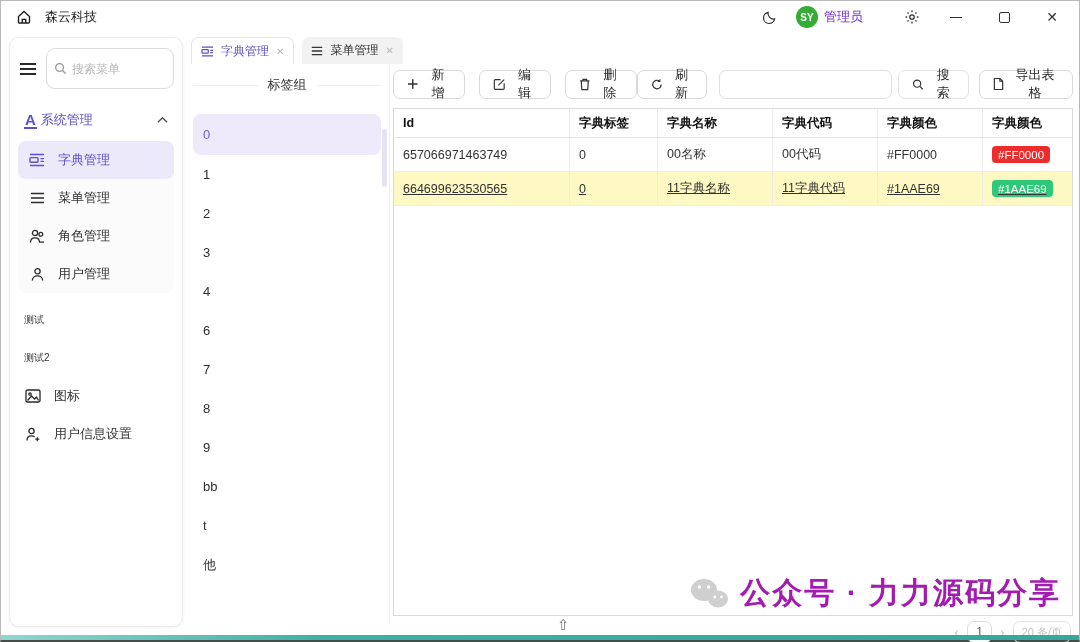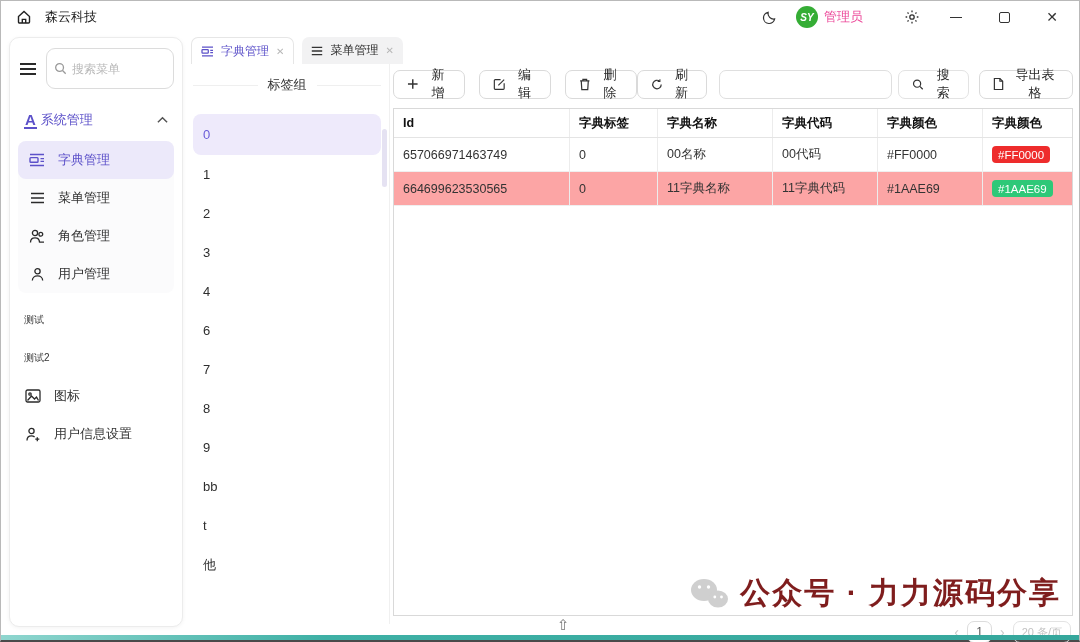--- a/index.html
+++ b/index.html
@@ -6,23 +6,23 @@
   html,body { width:1080px; height:642px; overflow:hidden; }
   body { font-family:"Liberation Sans","DejaVu Sans",sans-serif; background:#fff; position:relative; color:#222; }
   .window { position:absolute; inset:0; border:1px solid #b9b9b9; border-bottom:2px solid #4a4a4a; }
   .teal-strip { position:absolute; left:0; right:0; bottom:0; height:5px; background:linear-gradient(90deg,#8fd6cf,#3eb0a5 30%,#35a79c); }
 
   
   .titlebar { position:absolute; top:0; left:0; right:0; height:32px; display:flex; align-items:center; padding:0 10px; background:#fff; }
   .titlebar .app-title { font-size:13px; margin-left:8px; color:#1c1c1c; }
   .tb-right { margin-left:auto; display:flex; align-items:center; gap:14px; }
   .icon-btn { width:26px; height:26px; display:flex; align-items:center; justify-content:center; color:#333; cursor:pointer; border-radius:4px; }
-  .avatar { width:22px; height:22px; border-radius:50%; background:#35ad35; color:#fff; font-size:10px; font-weight:bold; display:flex; align-items:center; justify-content:center;font-style:italic; }
+  .avatar { width:22px; height:22px; border-radius:50%; background:#35ad35; color:#fff; font-size:10px; font-weight:bold; display:flex; align-items:center; justify-content:center; }
   .user-wrap { display:flex; align-items:center; gap:6px; }
-  .user-name { font-size:13px; color:#ec4899; }
+  .user-name { font-size:13px; color:#6d28d9; }
   .win-ctl { width:34px; height:26px; display:flex; align-items:center; justify-content:center; font-size:14px; color:#333; cursor:pointer; }
   .max-box { width:11px; height:11px; border:1.4px solid #333; border-radius:2px; }
   .min-bar { width:12px; border-top:1.6px solid #333; display:inline-block; }
   .gap-lg { margin-left:22px; }
 
   
   .sidebar { position:absolute; left:8px; top:36px; width:174px; height:590px; background:#fff; border:1px solid #ececec; border-radius:10px; box-shadow:0 1px 4px rgba(0,0,0,.05); padding:10px 8px; overflow:hidden; }
   .side-top { display:flex; align-items:center; gap:8px; margin-bottom:14px; }
   .hamburger { display:flex; flex-direction:column; gap:3px; padding:4px 2px; cursor:pointer; }
   .hamburger span { width:16px; border-top:2px solid #2a2a2a; }
@@ -71,32 +71,32 @@
   .btn.subtle { border-color:#e3e3e3; margin-left:6px; }
   .btn.export { margin-left:10px; }
 
   
   .table-wrap { margin-top:4px; border:1px solid #d9d9d9; height:508px; background:#fff; position:relative; }
   .trow { display:grid; grid-template-columns:176px 88px 115px 105px 105px auto; }
   .trow > div { padding:0 9px; display:flex; align-items:center; border-right:1px solid #ececec; overflow:hidden; white-space:nowrap; }
   .trow > div:last-child { border-right:none; }
   .thead { height:29px; font-weight:bold; font-size:12.5px; color:#111; border-bottom:1px solid #e4e4e4; }
   .tbody-row { height:34px; font-size:12.5px; color:#333; border-bottom:1px solid #efefef; }
-  .tbody-row.alt { background:#fca5a5; }
+  .tbody-row.alt { background:#fef9c3;text-decoration:underline; }
   .badge { color:#fff; font-size:11.5px; padding:2.5px 6px; border-radius:4px; }
 
   
   .pagination { display:flex; align-items:center; gap:8px; justify-content:flex-end; margin-top:5px; color:#c2c2c2; font-size:12px; padding-right:2px; }
   .page-arrow { cursor:pointer; font-size:14px; color:#c9c9c9; }
   .page-num { min-width:25px; height:22px; border:1px solid #dcdcdc; border-radius:7px; display:flex; align-items:center; justify-content:center; color:#555; background:#fff; cursor:pointer; }
   .page-size { height:22px; border:1px solid #e3e3e3; border-radius:7px; display:flex; align-items:center; padding:0 8px; color:#c2c2c2; font-size:11px; cursor:pointer; }
 
   
   .watermark { position:absolute; right:18px; bottom:26px; display:flex; align-items:center; gap:10px; color:#d7d7d7; pointer-events:none; }
-  .watermark .wm-text { font-size:30px; font-weight:bold; letter-spacing:2px; color:#7f1d1d; }
+  .watermark .wm-text { font-size:30px; font-weight:bold; letter-spacing:2px; color:#a21caf; }
   .cursor-arrow { position:absolute; left:556px; bottom:6px; font-size:15px; color:#777; }
   svg { display:block; }
 </style>
 </head>
 <body>
 
 <div class="window">
 
   <div class="titlebar">
     <span class="icon-btn">

